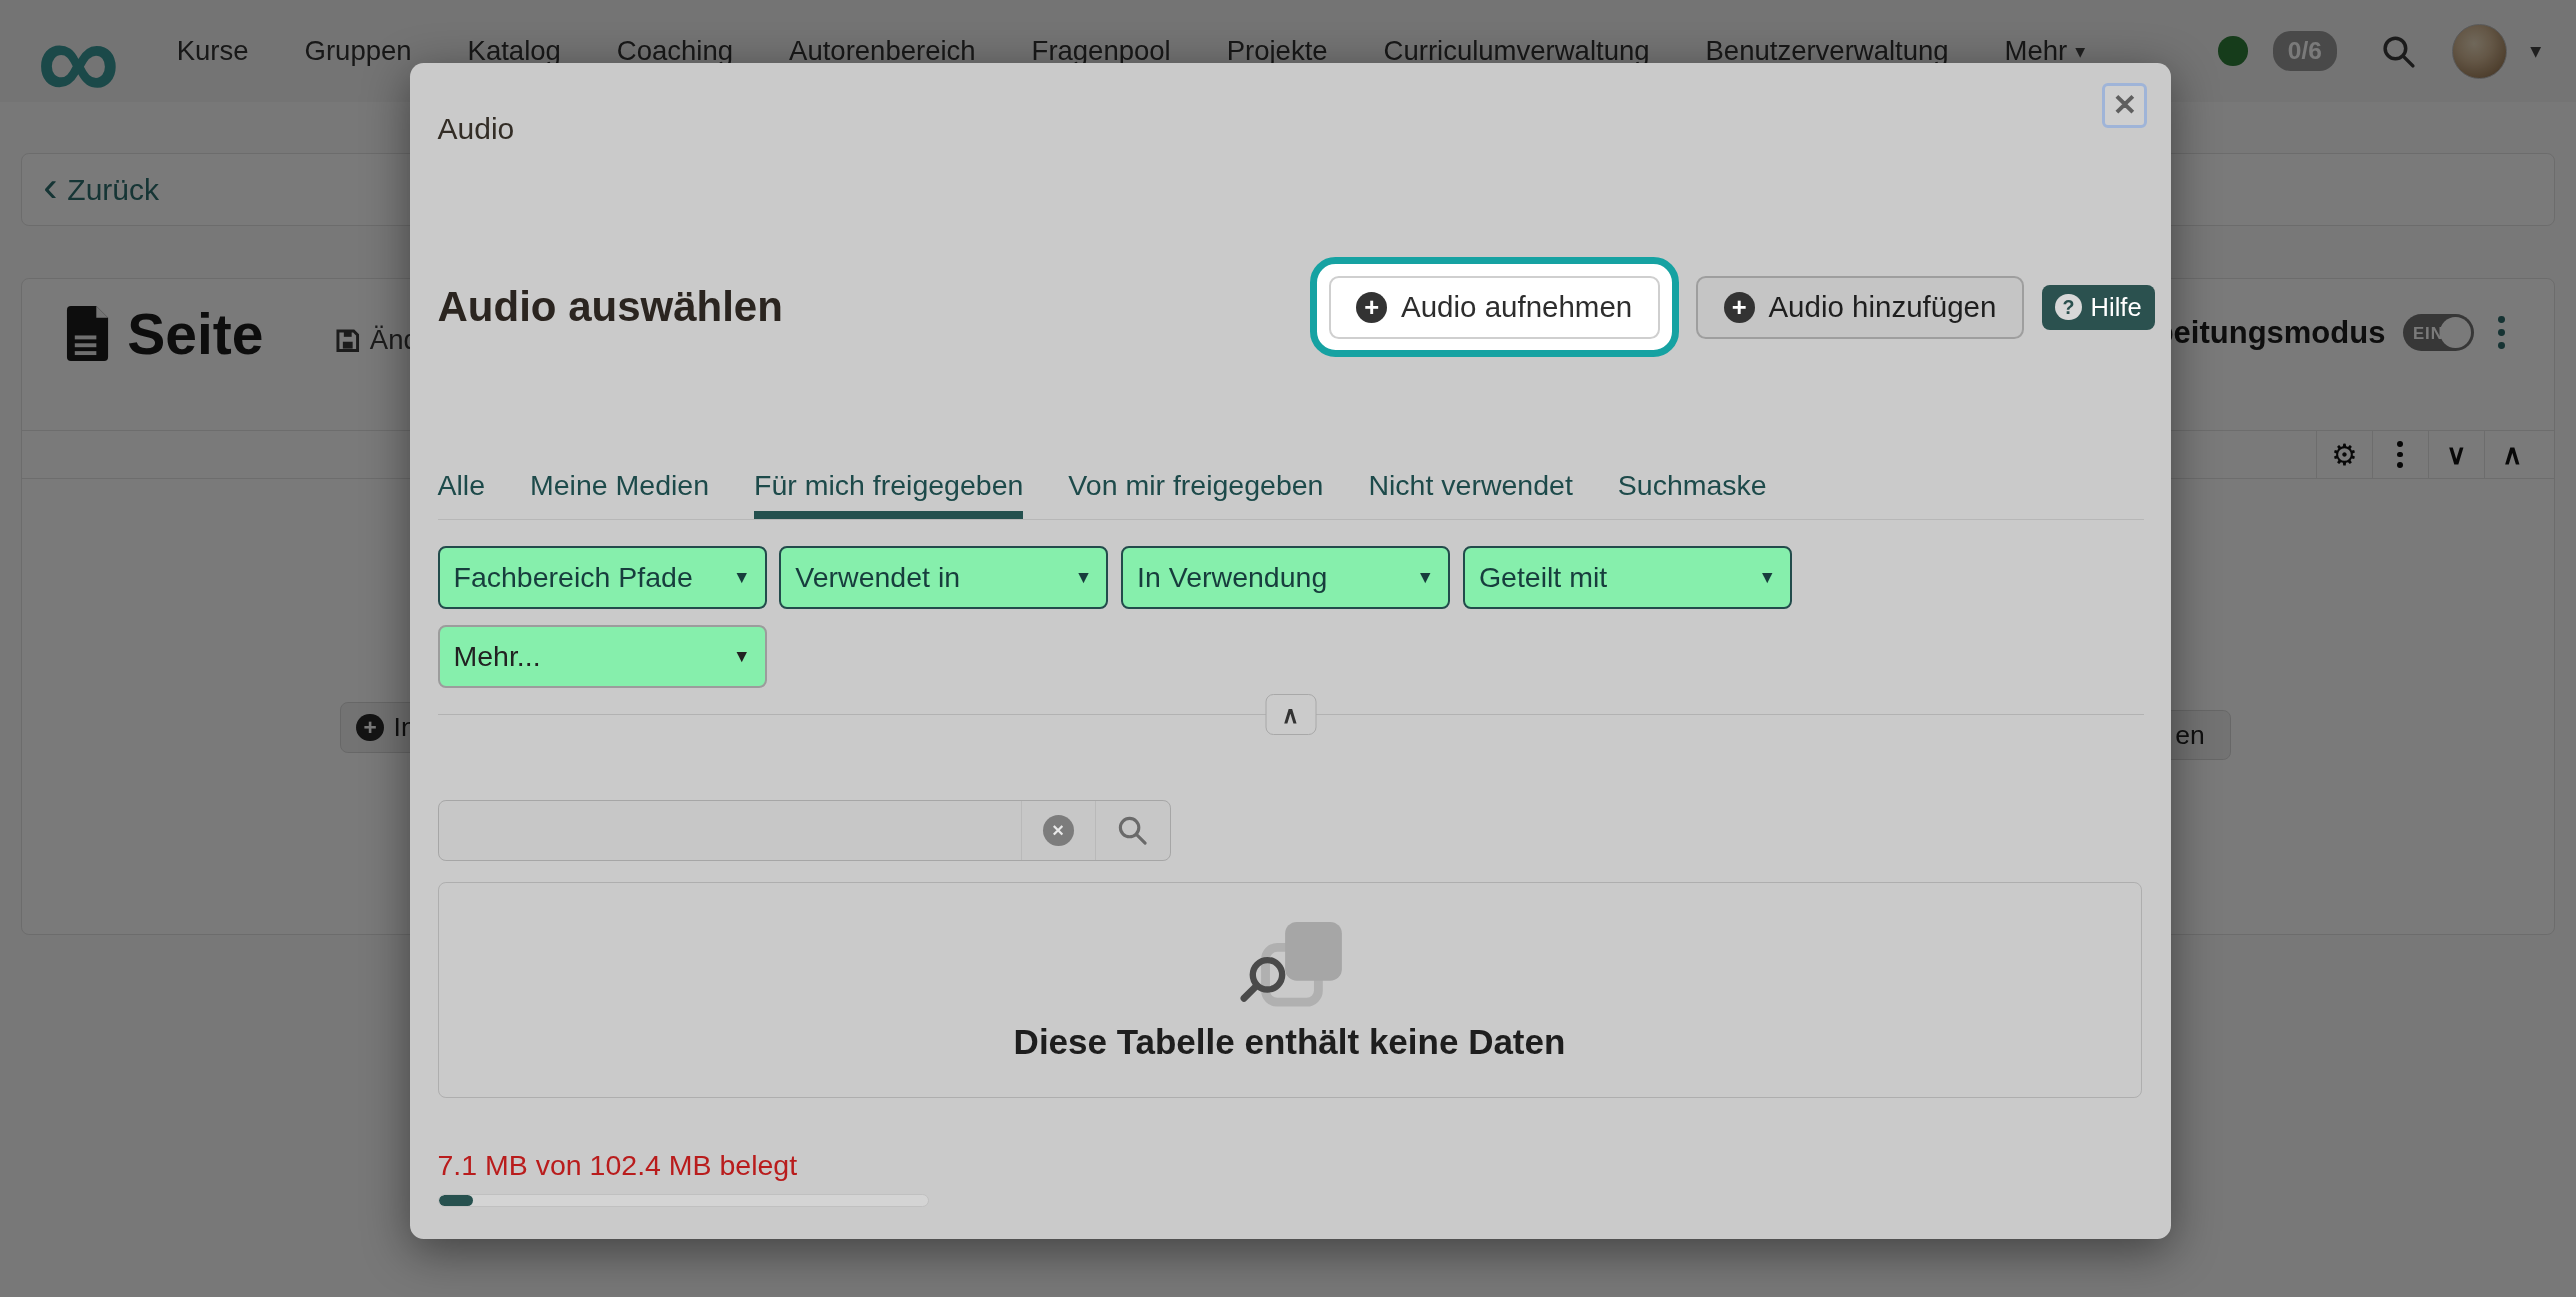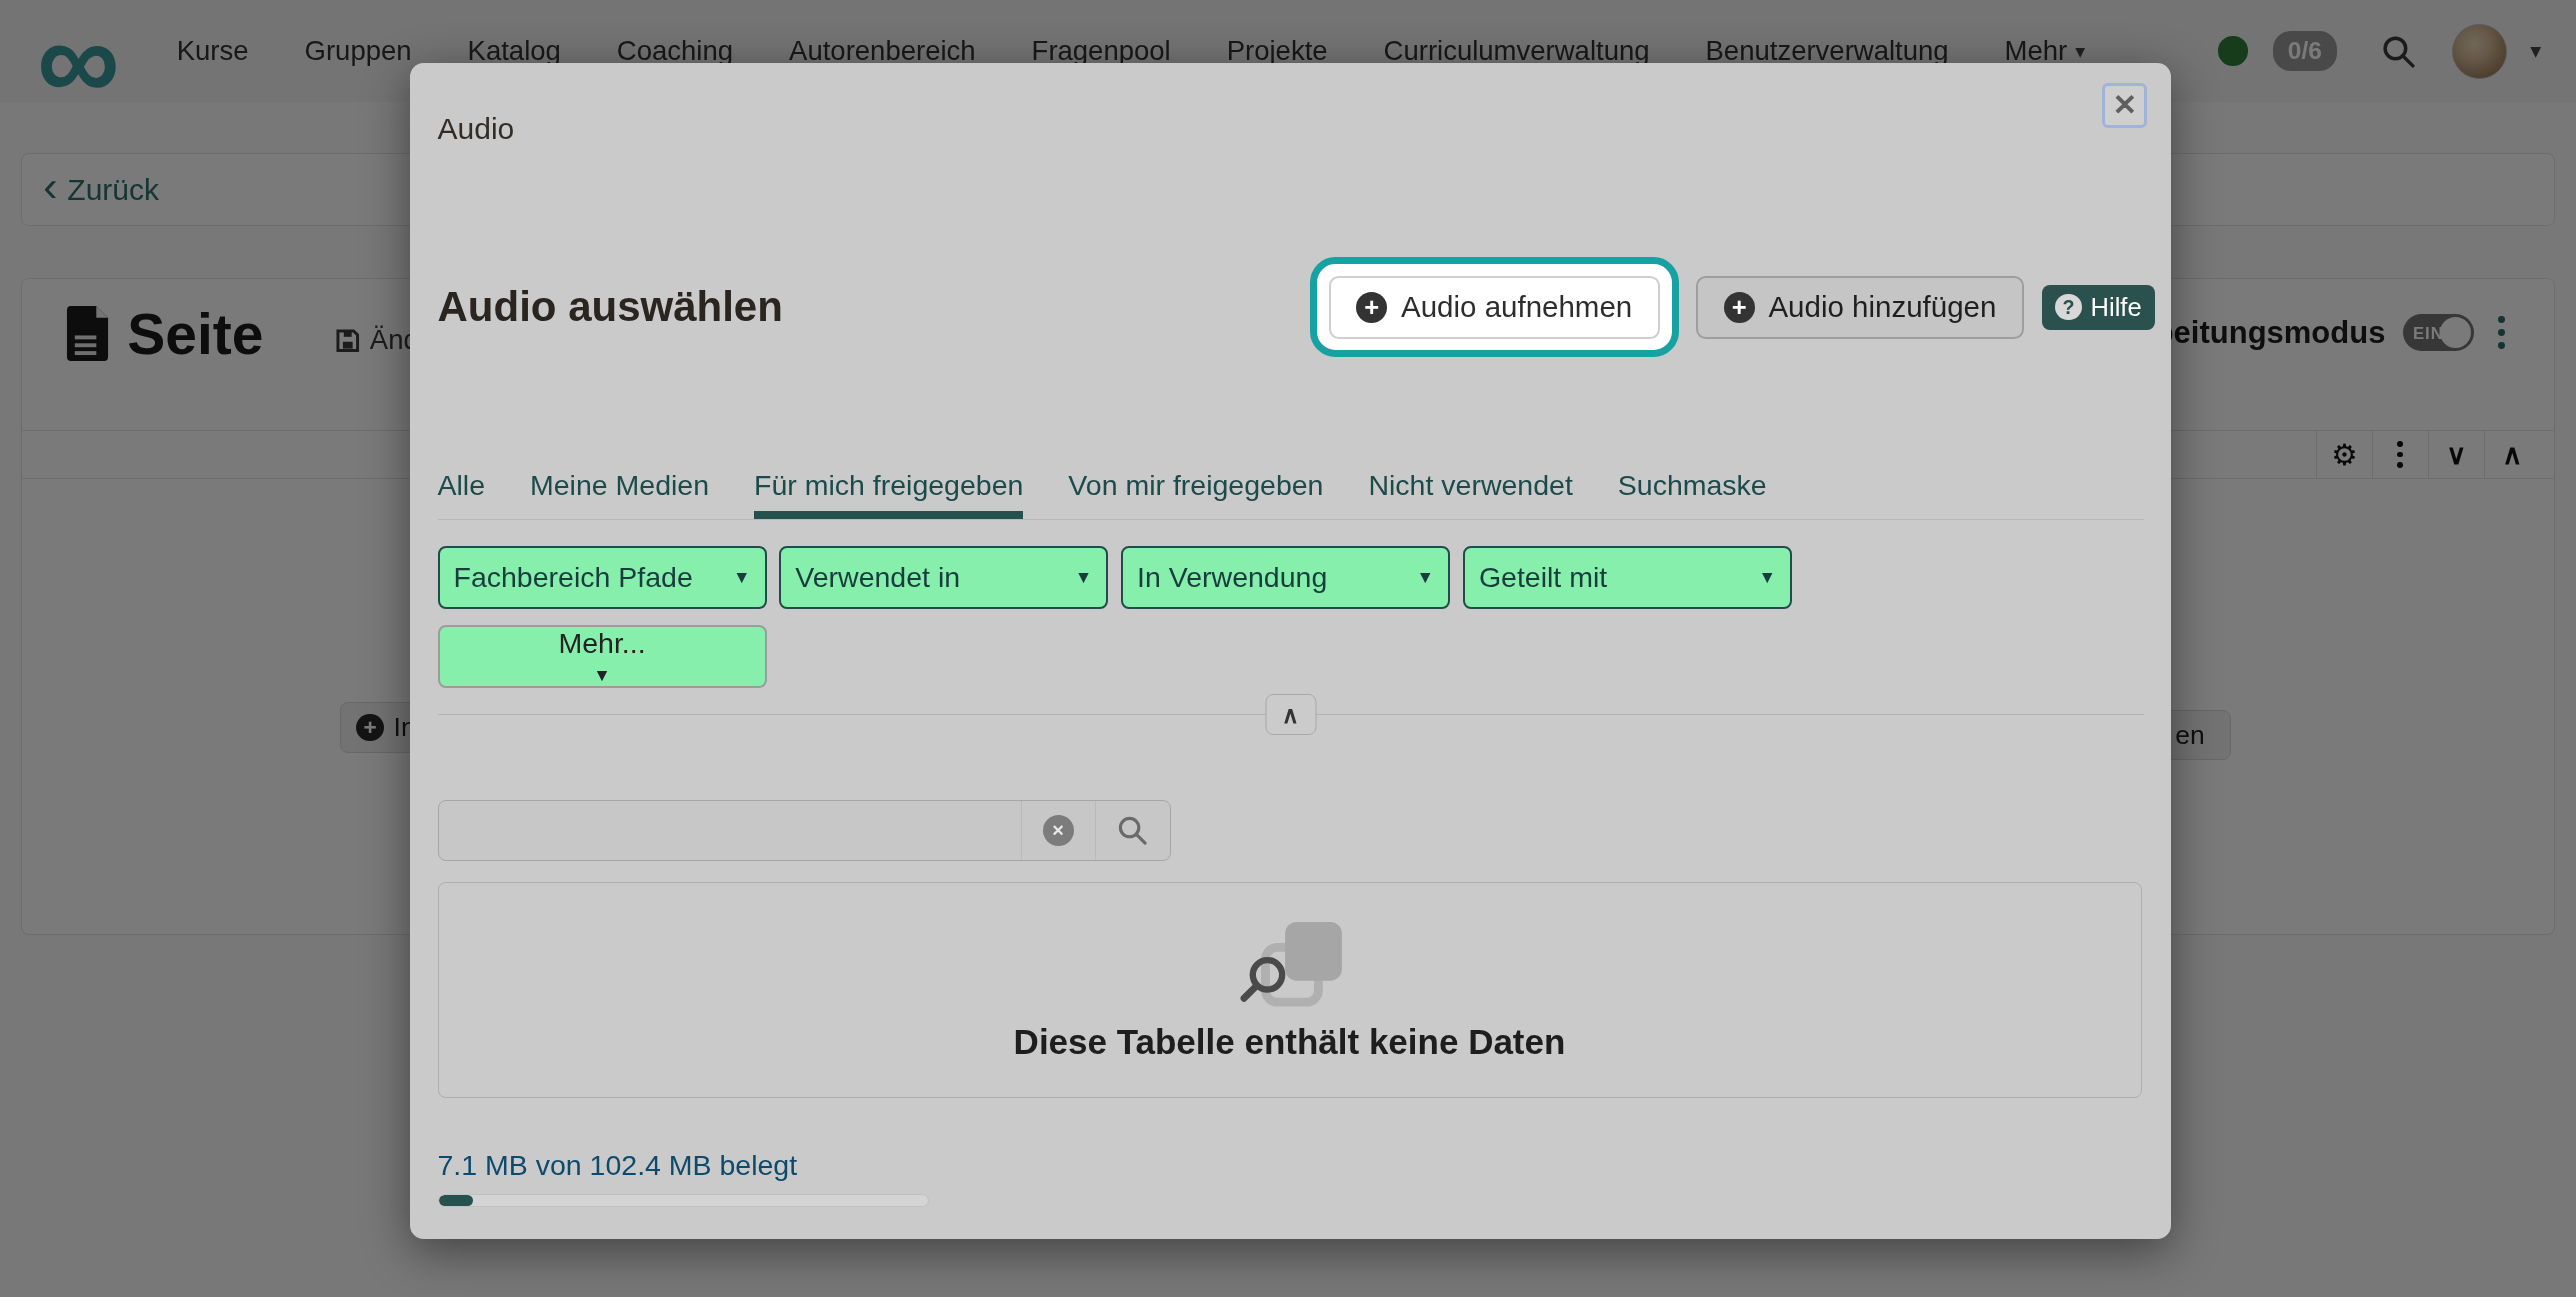--- a/index.html
+++ b/index.html
@@ -69,36 +69,36 @@
   .help-icon { width:26.5px; height:26.5px; border-radius:50%; background:#d8d8d8; color:#2b514f; font-weight:bold; font-size:19.6px; display:flex; align-items:center; justify-content:center; }
 
   .tabs { position:absolute; left:27.5px; right:27.5px; top:406px; display:flex; gap:45px; border-bottom:1px solid #b7b7b7; font-size:28.5px; color:#1d4a4a; white-space:nowrap; }
   .tab { padding-bottom:16.7px; }
   .tab.active { border-bottom:8.8px solid #24504e; padding-bottom:7.9px; }
 
   .filters-row { position:absolute; left:27.5px; display:flex; gap:12.8px; }
   .row1 { top:483px; } .row2 { top:562px; }
   .filter-btn { width:329px; height:63px; border:2px solid #224b4b; border-radius:7.9px; background:#86efac; display:flex; align-items:center; justify-content:space-between; padding:0 14px; font-size:28.5px; color:#173d3d; }
   .filter-btn .caret { font-size:17.7px; }
-  .filter-btn.more { border-color:#9c9c9c; color:#222;flex-direction:column; }
+  .filter-btn.more { border-color:#9c9c9c; color:#222; }
 
   .collapse-line { position:absolute; left:27.5px; right:27.5px; top:651px; height:1px; background:#b2b2b2; }
   .collapse-btn { position:absolute; left:50%; transform:translateX(-50%); top:631px; width:51px; height:41px; background:#cbcbcb; border:1px solid #a8a8a8; border-radius:7.9px; display:flex; align-items:center; justify-content:center; font-size:23.6px; font-weight:bold; color:#333; }
 
   .searchbox { position:absolute; left:27.5px; top:737px; width:733px; height:61px; border:1px solid #a6a6a6; border-radius:7.9px; background:#c7c7c7; display:flex; align-items:center; overflow:hidden; }
   .search-input { flex:1; height:100%; background:transparent; border:none; outline:none; font-size:27.5px; padding:0 15.7px; font-family:"Liberation Sans", sans-serif; color:#222; }
   .sb-sep { width:1px; height:100%; background:#b9b9b9; }
   .sb-clear { width:73px; height:100%; display:flex; align-items:center; justify-content:center; }
   .clear-circle { width:31px; height:31px; border-radius:50%; background:#7c7c7c; color:#e9e9e9; font-size:15.7px; font-weight:bold; display:flex; align-items:center; justify-content:center; }
   .sb-search { width:74px; height:100%; display:flex; align-items:center; justify-content:center; }
 
   .empty-panel { position:absolute; left:27.5px; top:819px; width:1704px; height:216px; border:1px solid #aeaeae; border-radius:7.9px; display:flex; flex-direction:column; align-items:center; justify-content:center; gap:9.8px; }
   .empty-text { font-size:35px; font-weight:bold; color:#1e1e1e; }
 
-  .storage-text { position:absolute; left:27.5px; top:1086px; font-size:28.5px; color:#0c4a6e; }
+  .storage-text { position:absolute; left:27.5px; top:1086px; font-size:28.5px; color:#b91c1c; }
   .storage-bar { position:absolute; left:27.5px; top:1131px; width:491px; height:12.8px; background:#d4d4d4; border:1px solid #c0c0c0; border-radius:6.9px; overflow:hidden; }
   .storage-fill { height:100%; background:#27514f; border-radius:6.9px; }
 </style>
 </head>
 <body>
 
 <div class="page">
 
   <div class="navbar">
     <span class="logo">∞</span>

